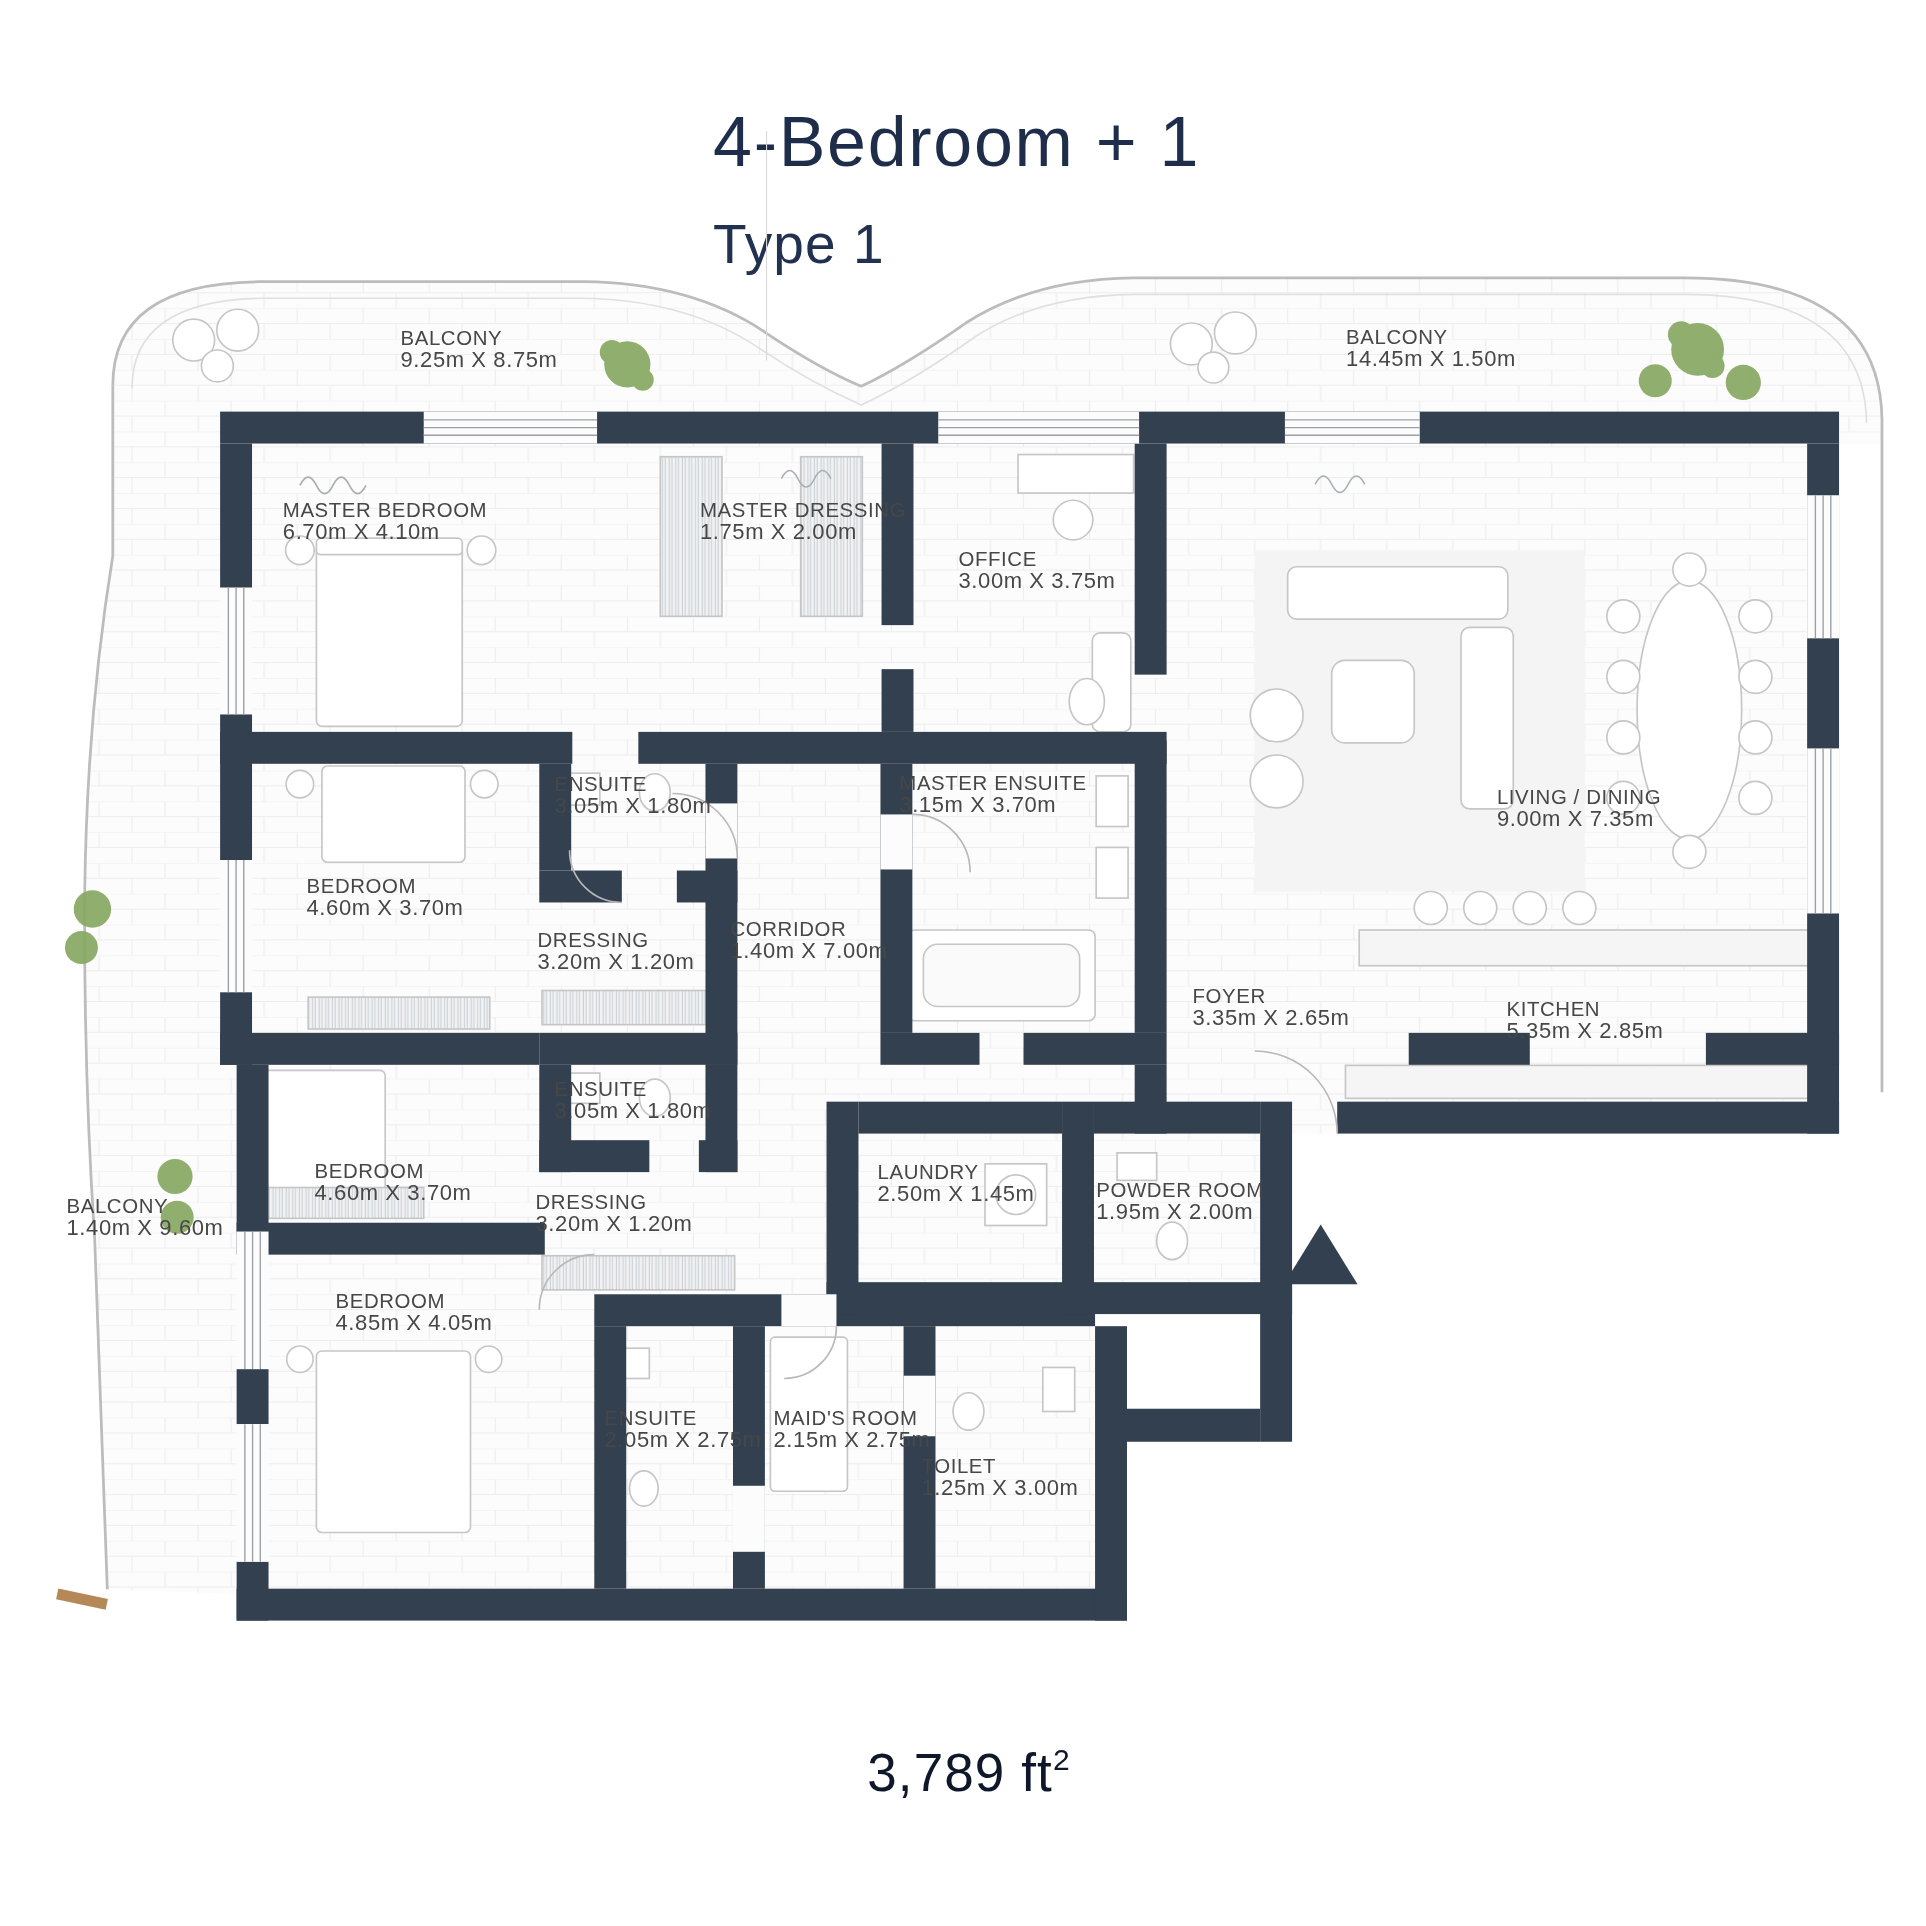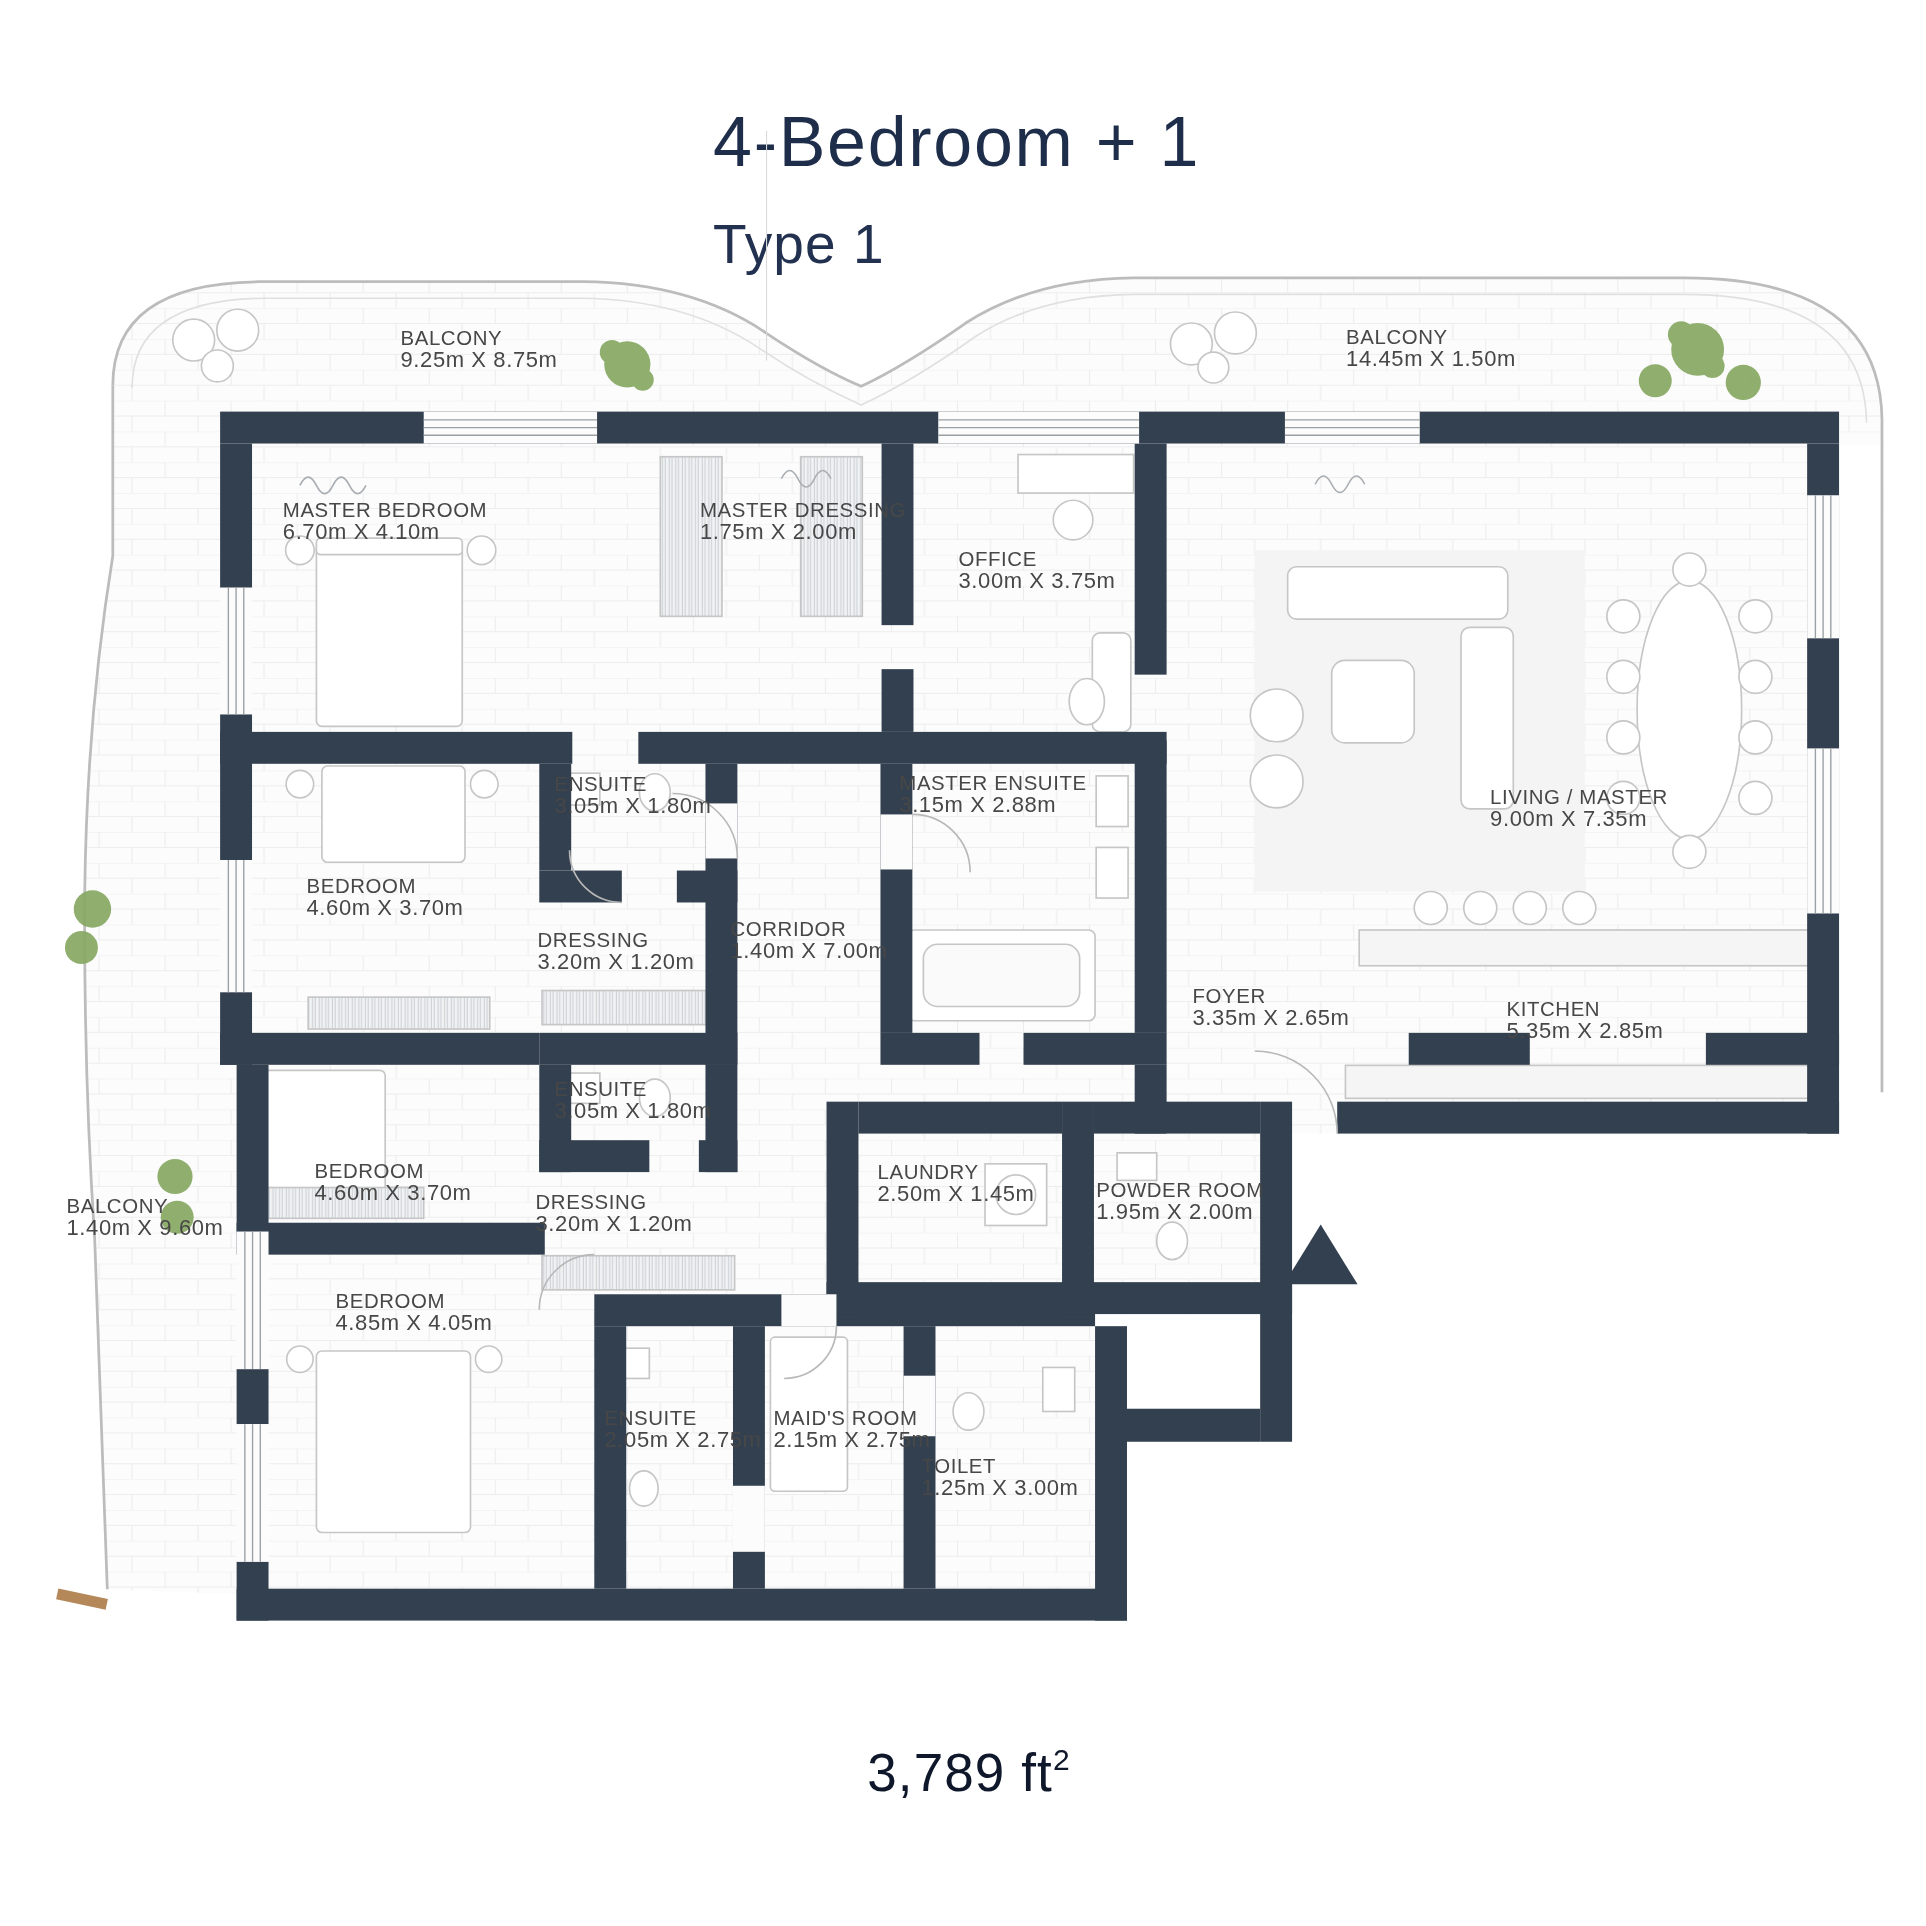--- a/index.html
+++ b/index.html
@@ -316,36 +316,36 @@
   <div class="room-label" style="left:1037px;top:548px">
       <div class="rn">OFFICE</div>
       <div class="rd">3.00m X 3.75m</div>
     </div>
   <div class="room-label" style="left:633px;top:773px">
       <div class="rn">ENSUITE</div>
       <div class="rd">3.05m X 1.80m</div>
     </div>
   <div class="room-label" style="left:993px;top:772px">
       <div class="rn">MASTER ENSUITE</div>
-      <div class="rd">3.15m X 2.88m</div>
+      <div class="rd">3.15m X 3.70m</div>
     </div>
   <div class="room-label" style="left:385px;top:875px">
       <div class="rn">BEDROOM</div>
       <div class="rd">4.60m X 3.70m</div>
     </div>
   <div class="room-label" style="left:616px;top:929px">
       <div class="rn">DRESSING</div>
       <div class="rd">3.20m X 1.20m</div>
     </div>
   <div class="room-label" style="left:809px;top:918px">
       <div class="rn">CORRIDOR</div>
       <div class="rd">1.40m X 7.00m</div>
     </div>
   <div class="room-label" style="left:1579px;top:786px">
-      <div class="rn">LIVING / MASTER</div>
+      <div class="rn">LIVING / DINING</div>
       <div class="rd">9.00m X 7.35m</div>
     </div>
   <div class="room-label" style="left:1271px;top:985px">
       <div class="rn">FOYER</div>
       <div class="rd">3.35m X 2.65m</div>
     </div>
   <div class="room-label" style="left:1585px;top:998px">
       <div class="rn">KITCHEN</div>
       <div class="rd">5.35m X 2.85m</div>
     </div>

